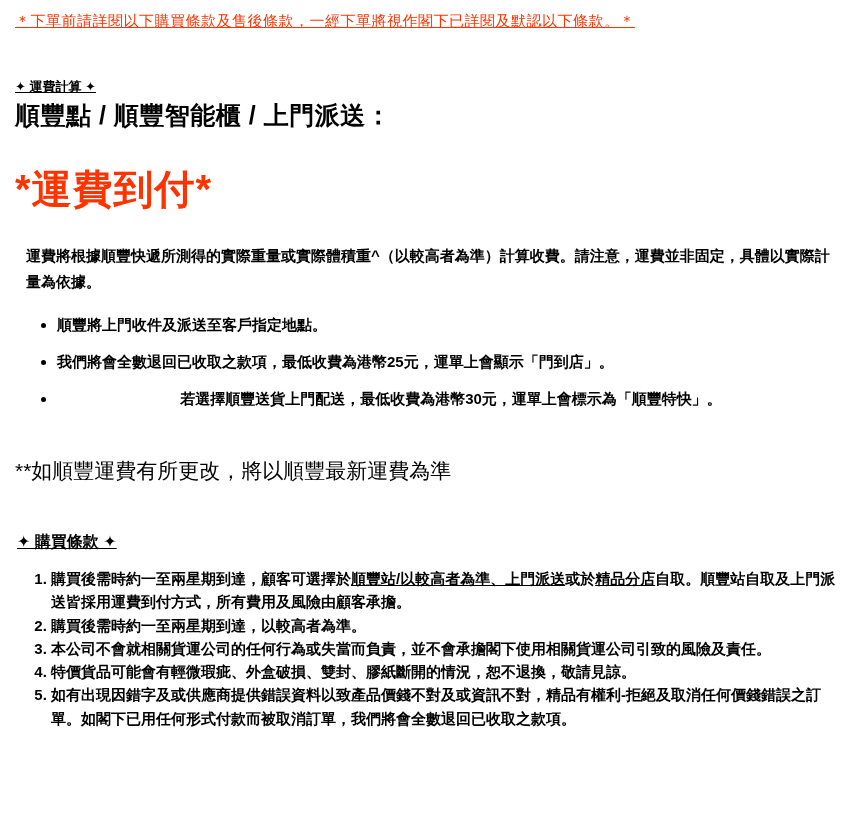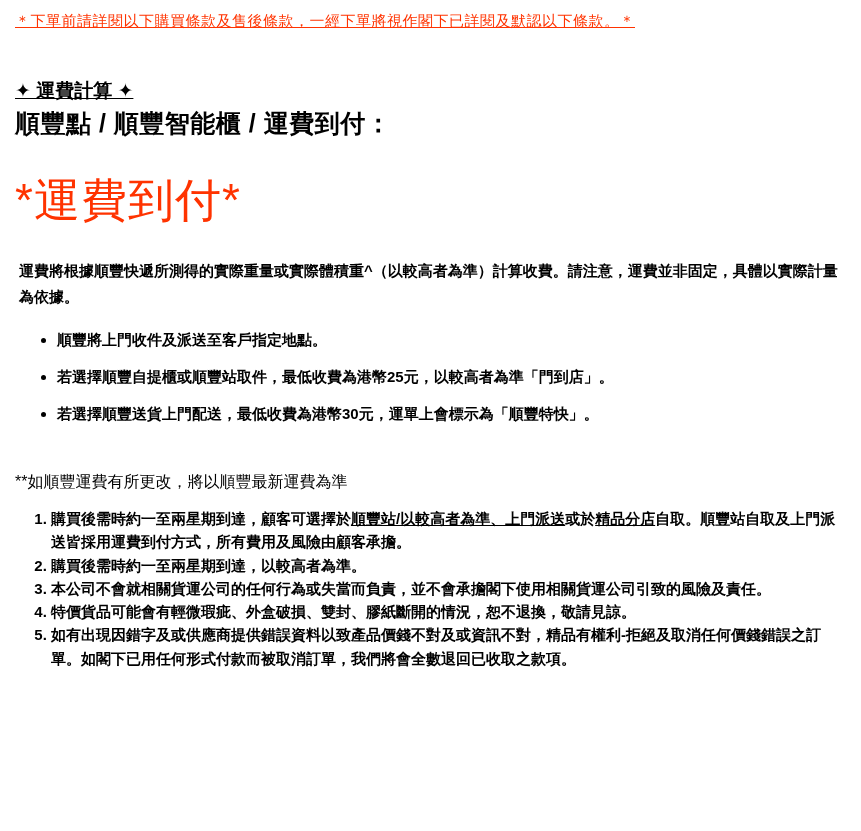--- a/index.html
+++ b/index.html
@@ -16,61 +16,61 @@
   .banner {
     color: var(--accent);
     font-weight: 400;
     font-size: 15px;
     text-decoration: underline;
     margin: 4px 0 0 0;
     letter-spacing: 0.5px;
   }
 
   .sec-heading {
-    font-size: 19px;
+    font-size: 13px;
     font-weight: 700;
     text-decoration: underline;
     margin: 47px 0 3px 0;
   }
   .sub-heading {
     font-size: 25px;
     font-weight: 700;
     margin: 0;
     letter-spacing: 0.5px;
   }
 
   .big-highlight {
     color: var(--accent);
-    font-size: 46px;
-    font-weight: 400;
+    font-size: 40px;
+    font-weight: 700;
     margin-top: 30px;
     letter-spacing: 1px;
   }
 
   .body-bold {
     font-weight: 700;
     font-size: 15px;
     line-height: 1.7;
-    margin: 4px;
+    margin: 11px;
   }
   .intro { margin-top: 26px; }
   .delivery-intro { margin-top: 26px; }
 
   ul.bullets {
     font-weight: 700;
     font-size: 15px;
     margin: 20px 0 0 0;
     padding-left: 42px;
   }
   ul.bullets li { margin-bottom: 16px; line-height: 1.4; }
-  ul.bullets li:last-child { margin-bottom: 0; }
+  ul.bullets li:last-child { margin-bottom: 0; text-align: center; }
 
   .note {
     font-weight: 400;
-    font-size: 16px;
+    font-size: 21px;
     margin: 48px 0 0 0;
   }
   .pickup {
     font-weight: 700;
     font-size: 15px;
     margin: 40px 0 0 0;
   }
 
   .terms-heading {
     font-size: 16px;
@@ -92,42 +92,43 @@
 </style>
 </head>
 <body>
 
 <div class="page">
 
   <p class="banner">＊下單前請詳閱以下購買條款及售後條款，一經下單將視作閣下已詳閱及默認以下條款。＊</p>
 
   <h3 class="sec-heading">✦ 運費計算 ✦</h3>
 
-  <h2 class="sub-heading">順豐點 / 順豐智能櫃 / 運費到付：</h2>
+  <h2 class="sub-heading">順豐點 / 順豐智能櫃 / 上門派送：</h2>
 
   <div class="big-highlight">*運費到付*</div>
 
   <p class="body-bold intro">運費將根據順豐快遞所測得的實際重量或實際體積重^（以較高者為準）計算收費。請注意，運費並非固定，具體以實際計量為依據。</p>
 
 
   <ul class="bullets">
     <li>
       <span>順豐將上門收件及派送至客戶指定地點。</span>
     </li>
     <li>
-      <span>若選擇順豐自提櫃或順豐站取件，最低收費為港幣25元，以較高者為準「門到店」。</span>
+      <span>我們將會全數退回已收取之款項，最低收費為港幣25元，運單上會顯示「門到店」。</span>
     </li>
     <li>
       <span>若選擇順豐送貨上門配送，最低收費為港幣30元，運單上會標示為「順豐特快」。</span>
     </li>
   </ul>
 
   <p class="note">**如順豐運費有所更改，將以順豐最新運費為準</p>
 
 
+  <h4 class="terms-heading">✦ 購買條款 ✦</h4>
 
   <ol class="terms">
     <li>
       <span>購買後需時約一至兩星期到達，顧客可選擇於</span><span class="u">順豐站/以較高者為準、上門派送</span><span>或於</span><span class="u">精品分店</span><span>自取。順豐站自取及上門派送皆採用運費到付方式，所有費用及風險由顧客承擔。</span>
     </li>
     <li>
       <span>購買後需時約一至兩星期到達，以較高者為準。</span>
     </li>
     <li>
       <span>本公司不會就相關貨運公司的任何行為或失當而負責，並不會承擔閣下使用相關貨運公司引致的風險及責任。</span>

